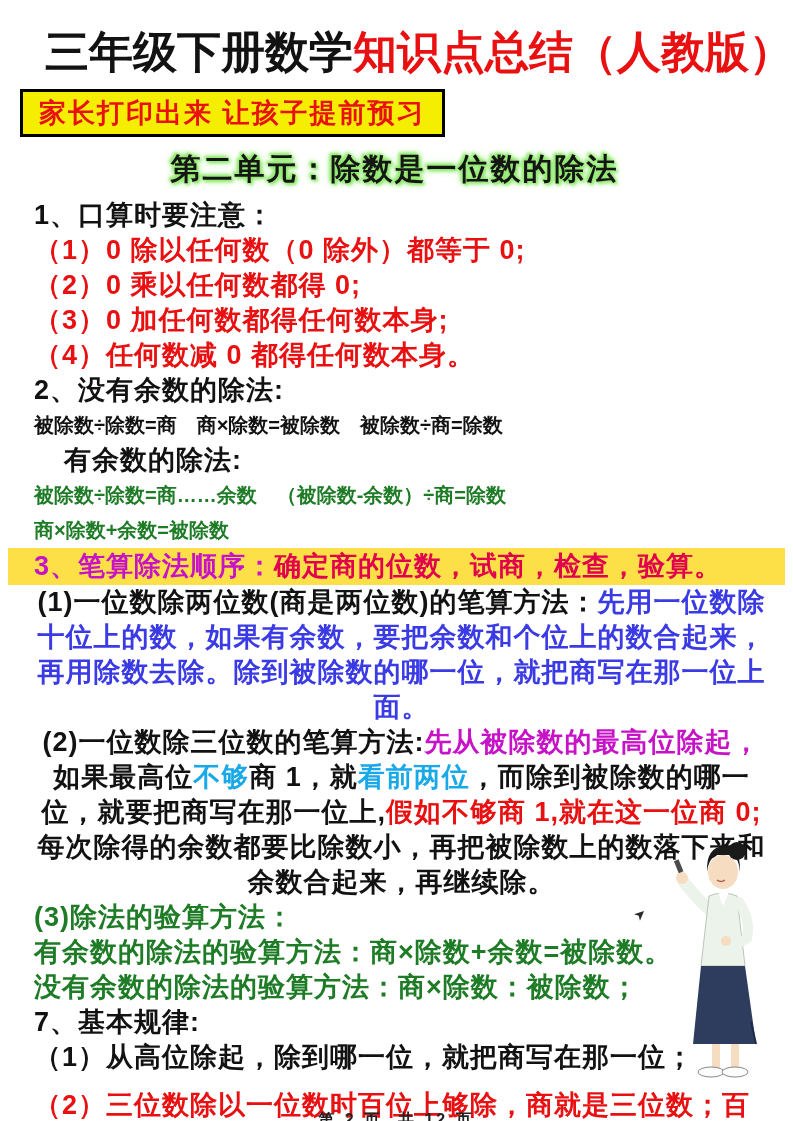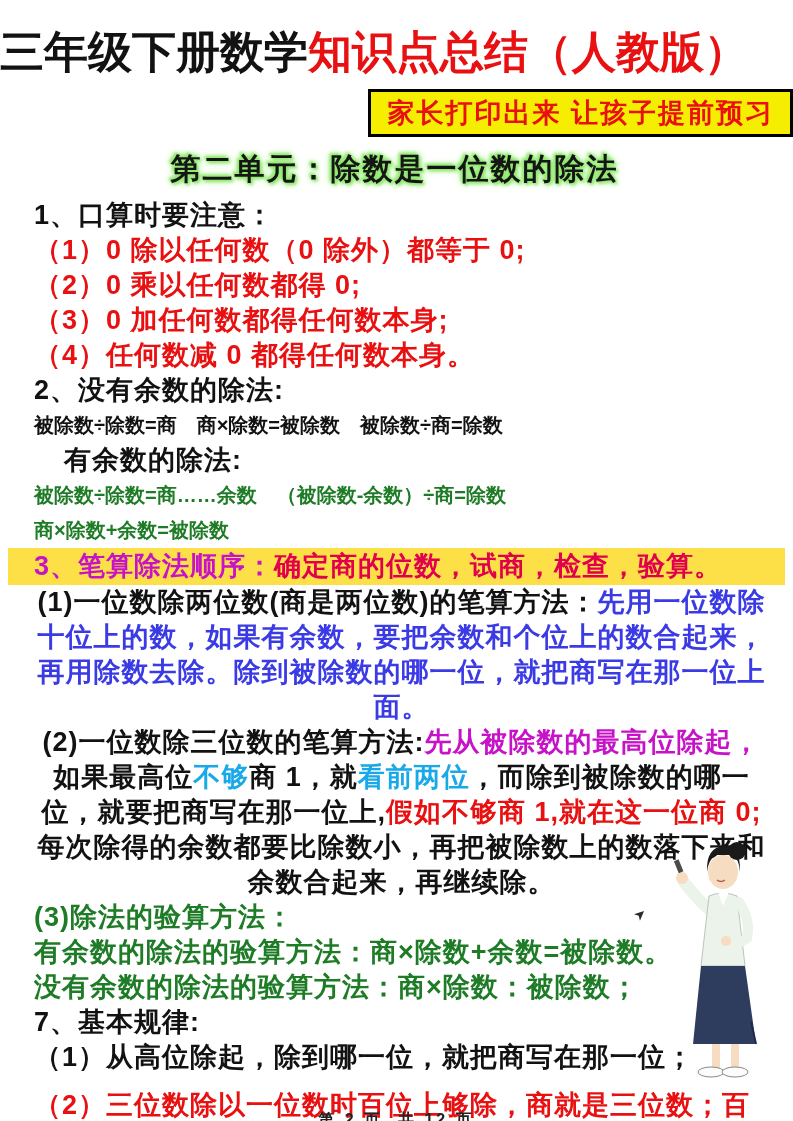--- a/index.html
+++ b/index.html
@@ -4,33 +4,33 @@
 <style>
   html,body{margin:0;padding:0;}
   body{
     width:793px;height:1121px;overflow:hidden;background:#ffffff;
     font-family:"Liberation Sans","DejaVu Sans",sans-serif;
     position:relative;color:#111;
   }
   .page{position:relative;width:793px;height:1121px;}
 
   .title{
-    margin:26px 0 9px 0;text-align:left;font-size:44px;line-height:54px;
+    margin:26px 0 9px 0;text-align:right;font-size:44px;line-height:54px;
     font-weight:900;font-family:"Liberation Serif","DejaVu Serif",serif;
     letter-spacing:0px;white-space:nowrap;
   }
   .t-black{color:#121212;}
   .t-red{color:#e81010;}
   .t-green{color:#1e7b26;}
   .t-blue{color:#3b3be6;}
   .t-magenta{color:#c713c7;}
   .t-crimson{color:#e0004d;}
   .t-cyan{color:#19a9e8;}
 
-  .banner-wrap{text-align:right;margin-top:7px;padding-left:20px;}
+  .banner-wrap{text-align:left;margin-top:7px;padding-left:20px;}
   .banner{
     display:inline-block;border:3px solid #000;background:#f6ee00;
     color:#e81010;font-size:27px;font-weight:bold;padding:3px 16px;
     letter-spacing:2px;
   }
 
   .unit{
     margin:12px 4px 0 0;text-align:center;font-size:30px;font-weight:bold;color:#151515;
     text-shadow:0 0 2px #90e96e,0 0 5px #90e96e,2px 2px 3px #90e96e,-2px -2px 3px #90e96e,0 0 9px #90e96e;
     letter-spacing:2px;

